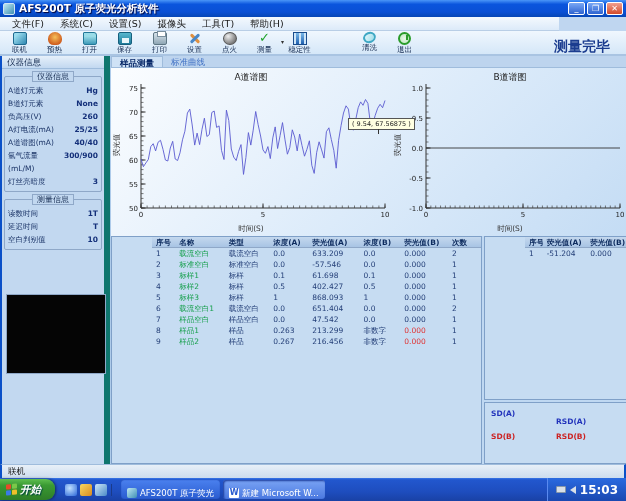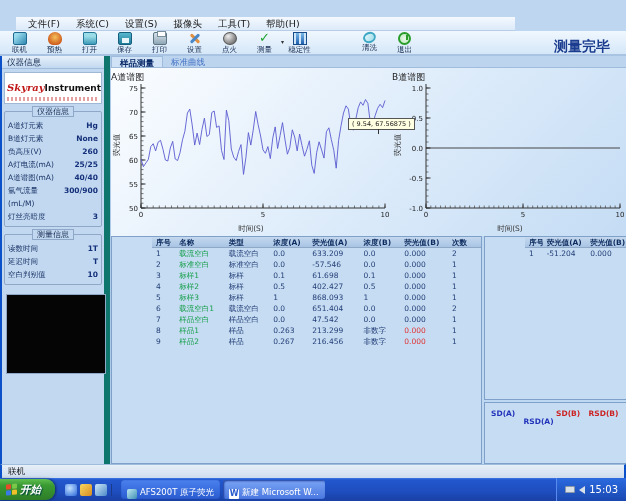--- a/index.html
+++ b/index.html
@@ -12,21 +12,21 @@
     display:flex;align-items:center;padding:0 3px;}
   .titlebar .appicon{width:12px;height:12px;margin-right:4px;border-radius:2px;
     background:linear-gradient(135deg,#BFE8F2,#3E8FB5);border:1px solid #CFE4F4;}
   .titlebar .title{color:#fff;font-size:10.5px;font-weight:bold;text-shadow:1px 1px 1px #003;white-space:nowrap;}
   .winbtns{margin-left:auto;display:flex;gap:2px;}
   .winbtn{width:17px;height:13px;border:1px solid #fff;border-radius:2px;color:#fff;font-size:8px;line-height:11px;
     text-align:center;background:linear-gradient(180deg,#7AA8F5,#2E63D0);}
   .winbtn.close{background:linear-gradient(180deg,#F0A090,#D24A2A);}
 
   
-  .menubar{position:absolute;left:16px;top:17px;width:499px;height:14px;background:linear-gradient(180deg,#F4F9FE,#DCEAF9);
+  .menubar{position:absolute;left:0;top:17px;width:559px;height:14px;background:linear-gradient(180deg,#F4F9FE,#DCEAF9);
     border-bottom:1px solid #B9CEE6;display:flex;align-items:center;padding-left:4px;}
   .menuitem{font-size:9.5px;color:#1A1A1A;padding:0 8px;line-height:14px;}
 
   
   .toolbar{position:absolute;left:0;top:31px;width:626px;height:25px;background:linear-gradient(180deg,#F0F7FE,#D5E7F8);
     border-bottom:2px solid #A9C4E2;display:flex;align-items:flex-start;padding:1px 2px 0 2px;}
   .tbtn{width:35px;height:23px;display:flex;flex-direction:column;align-items:center;justify-content:flex-start;position:relative;}
   .tbtn .lab{font-size:7.5px;color:#13294F;line-height:8px;white-space:nowrap;}
   .tbtn.disabled{opacity:.45;margin-top:38px;}
   .ticon{width:14px;height:13px;margin-bottom:1px;position:relative;}
@@ -70,21 +70,21 @@
 
   
   .main{position:absolute;left:109px;top:0;width:517px;height:408px;background:#BFD8F2;}
   .tabstrip{position:absolute;left:0;top:0;width:517px;height:12px;background:#BDD4EE;border-bottom:1px solid #9FBCDC;display:flex;}
   .tab{font-size:8.5px;padding:0 8px;line-height:12px;color:#3E6FC4;}
   .tab.active{color:#0A2A6A;font-weight:bold;background:#CFE2F6;border:1px solid #9FBCDC;border-bottom:none;}
 
   .chartsrow{position:absolute;left:0;top:12px;width:517px;height:168px;background:linear-gradient(135deg,#FBFDFF 0%,#DCEBFA 55%,#C4DCF4 100%);}
   .chart{position:absolute;top:0;height:168px;}
   .chart svg{position:absolute;left:0;top:0;}
-  .chart .ctitle{position:absolute;top:3px;width:100%;text-align:left;font-size:9px;color:#222;}
+  .chart .ctitle{position:absolute;top:3px;width:100%;text-align:center;font-size:9px;color:#222;}
   .chart .xlab{position:absolute;bottom:2px;width:100%;text-align:center;font-size:7.5px;color:#333;}
   .chart .ylab{position:absolute;left:-24px;top:72px;width:60px;text-align:center;font-size:7.5px;color:#333;transform:rotate(-90deg);}
   .tick{font-size:7px;fill:#222;}
   #chartA{left:0;width:280px;}
   #chartB{left:281px;width:236px;}
   .tooltip{position:absolute;left:237px;top:50px;background:#FFFFE1;border:1px solid #555;font-size:6.5px;color:#222;
     padding:1px 3px;white-space:nowrap;z-index:5;}
   .tooltip-stem{position:absolute;left:267px;top:61px;width:1px;height:5px;background:#333;z-index:5;}
 
   .tablesrow{position:absolute;left:0;top:180px;width:517px;height:228px;}
@@ -92,21 +92,21 @@
   .thead,.trow{display:flex;height:11px;line-height:11px;margin-left:40px;}
   .thead{background:linear-gradient(180deg,#C4D8EE,#A8C4E4);border-bottom:1px solid #8FA8C8;}
   .thead .tcell{font-weight:bold;color:#0D2B5E;}
   .tcell{font-size:7.5px;color:#233E77;padding-left:4px;overflow:hidden;white-space:nowrap;}
   .tcell.green{color:#18A04E;}
   .tcell.red{color:#E03232;}
   .c0{width:26px;} .c1{width:56px;} .c2{width:50px;} .c3{width:44px;} .c4{width:58px;} .c5{width:46px;} .c6{width:54px;} .c7{width:37px;}
   .r0{width:24px;} .r1{width:62px;} .r2{width:58px;}
   .righttable{position:absolute;left:373px;top:0;width:144px;height:164px;background:#C6DCF2;border:1px solid #7FA0C8;}
   .statspanel{position:absolute;left:373px;top:166px;width:144px;height:62px;background:#C6DCF2;border:1px solid #7FA0C8;padding:6px 6px;}
-  .statsgrid{display:grid;grid-template-columns:1fr 1fr 1fr 1fr;row-gap:6px;}
+  .statsgrid{display:grid;grid-template-columns:1fr 1fr;row-gap:6px;}
   .statlabel{font-size:7.5px;font-weight:bold;}
 
   
   .statusbar{position:absolute;left:0;top:464px;width:626px;height:14px;background:linear-gradient(180deg,#E8F0F8,#CCDCEE);
     border-top:1px solid #9FBCDC;border-left:2px solid #0A50C8;border-right:2px solid #0A50C8;
     font-size:8.5px;color:#1A1A1A;padding:1px 0 0 6px;}
 
   
   .taskbar{position:absolute;left:0;top:478px;width:626px;height:23px;
     background:linear-gradient(180deg,#3A77E8 0%,#2257CE 8%,#1E4DBE 60%,#1941A5 100%);display:flex;align-items:center;}
@@ -114,38 +114,47 @@
     background:linear-gradient(180deg,#5FBF4F 0%,#3A9A33 30%,#2E7D28 100%);box-shadow:1px 0 3px rgba(0,0,0,.5);}
   .startbtn .flag{width:11px;height:11px;display:grid;grid-template-columns:5px 5px;grid-template-rows:5px 5px;gap:1px;transform:skewY(-6deg);}
   .flag i{display:block;border-radius:1px;}
   .flag .f1{background:#E84A2A;} .flag .f2{background:#7AC84A;} .flag .f3{background:#3A7AE8;} .flag .f4{background:#F0C02A;}
   .startbtn .stext{color:#fff;font-weight:bold;font-style:italic;font-size:10.5px;text-shadow:1px 1px 1px #044;}
   .quicklaunch{display:flex;gap:3px;margin:0 6px;padding:0 4px;border-right:1px solid #1A3A8A;}
   .qlicon{width:12px;height:12px;border-radius:2px;}
   .ql1{background:radial-gradient(circle at 40% 35%,#BFE0FF,#2A66D8);}
   .ql2{background:linear-gradient(135deg,#F8D860,#D88A20);}
   .ql3{background:linear-gradient(135deg,#CFE8F8,#4A8AC8);}
-  .taskbtn{height:19px;margin-left:3px;padding:0 6px;display:flex;align-items:flex-end;gap:3px;border-radius:3px;max-width:110px;
+  .taskbtn{height:19px;margin-left:3px;padding:8px 6px;display:flex;align-items:flex-start;gap:3px;border-radius:3px;max-width:110px;
     background:linear-gradient(180deg,#4A80EE,#2A5CD0);box-shadow:inset 0 0 1px #1A3A9A;}
   .taskbtn.active{background:linear-gradient(180deg,#7AA4F4,#4A78E0);box-shadow:inset 1px 1px 2px #1A3A9A;}
   .taskbtn .ticon-app{width:10px;height:10px;background:linear-gradient(135deg,#BFE8F2,#3E8FB5);border-radius:2px;flex:none;}
   .taskbtn .ticon-word{width:10px;height:10px;background:#fff;border-radius:1px;color:#2A5CD0;font-size:8px;font-weight:bold;
     line-height:10px;text-align:center;flex:none;}
   .taskbtn .tlabel{color:#fff;font-size:8.5px;white-space:nowrap;overflow:hidden;text-overflow:ellipsis;}
   .tray{margin-left:auto;height:23px;display:flex;align-items:center;gap:4px;padding:0 8px 0 8px;
     background:linear-gradient(180deg,#2A6AE0,#1A48B0);border-left:1px solid #5A8AF0;}
   .trayicon-kbd{width:10px;height:7px;background:#D8E0E8;border:1px solid #8898A8;border-radius:1px;}
   .trayicon-spk{width:0;height:0;border-top:4px solid transparent;border-bottom:4px solid transparent;border-right:6px solid #D8E0E8;}
-  .traytime{color:#fff;font-size:10px;}
+  .traytime{color:#fff;font-size:12px;font-weight:bold;}
 </style>
 </head>
 <body>
 
 <div id="app">
 
+  <div class="titlebar">
+    <span class="appicon"></span>
+    <span class="title">AFS200T 原子荧光分析软件</span>
+    <span class="winbtns">
+      <span class="winbtn">_</span>
+      <span class="winbtn">❐</span>
+      <span class="winbtn close">✕</span>
+    </span>
+  </div>
 
   <div class="menubar">
       <span class="menuitem">文件(F)</span>
       <span class="menuitem">系统(C)</span>
       <span class="menuitem">设置(S)</span>
       <span class="menuitem">摄像头</span>
       <span class="menuitem">工具(T)</span>
       <span class="menuitem">帮助(H)</span>
     </div>
 
@@ -199,24 +208,20 @@
         <span class="ticon i-exit"></span>
         <span class="lab">退出</span>
       </div>
       <span class="measure-status" style="order:99;">测量完毕</span>
   </div>
 
   <div class="content">
 
     <div class="sidebar">
       <div class="shead">仪器信息</div>
-      <div class="logo">
-        <span class="red">Skyray</span><span class="black">Instrument</span>
-        <div class="blur"></div>
-      </div>
       <div class="group">
         <span class="gtitle">仪器信息</span>
         <div id="group0rows">
             <div class="grow">
               <span>A道灯元素</span>
               <span class="v">Hg</span>
             </div>
             <div class="grow">
               <span>B道灯元素</span>
               <span class="v">None</span>

